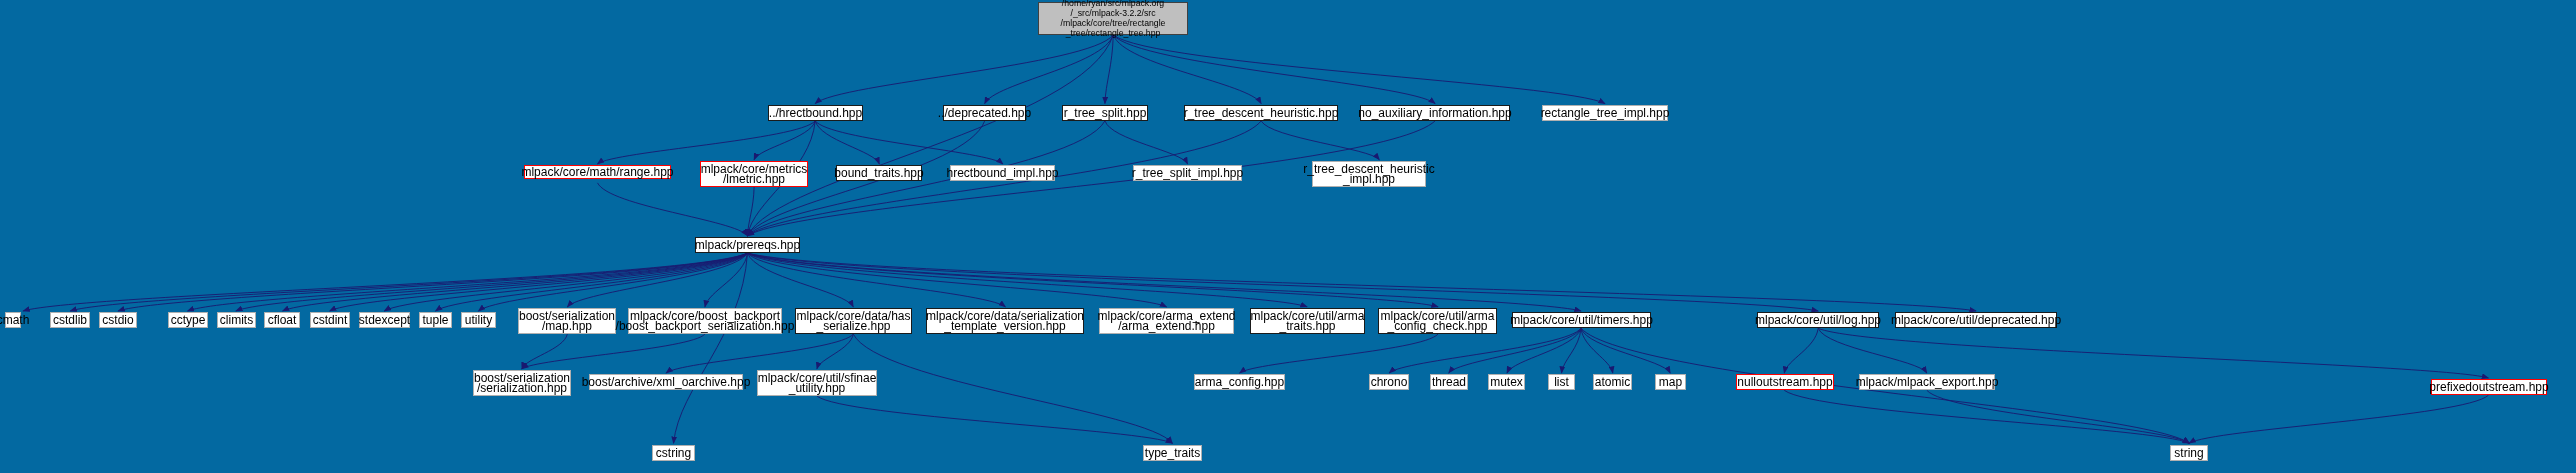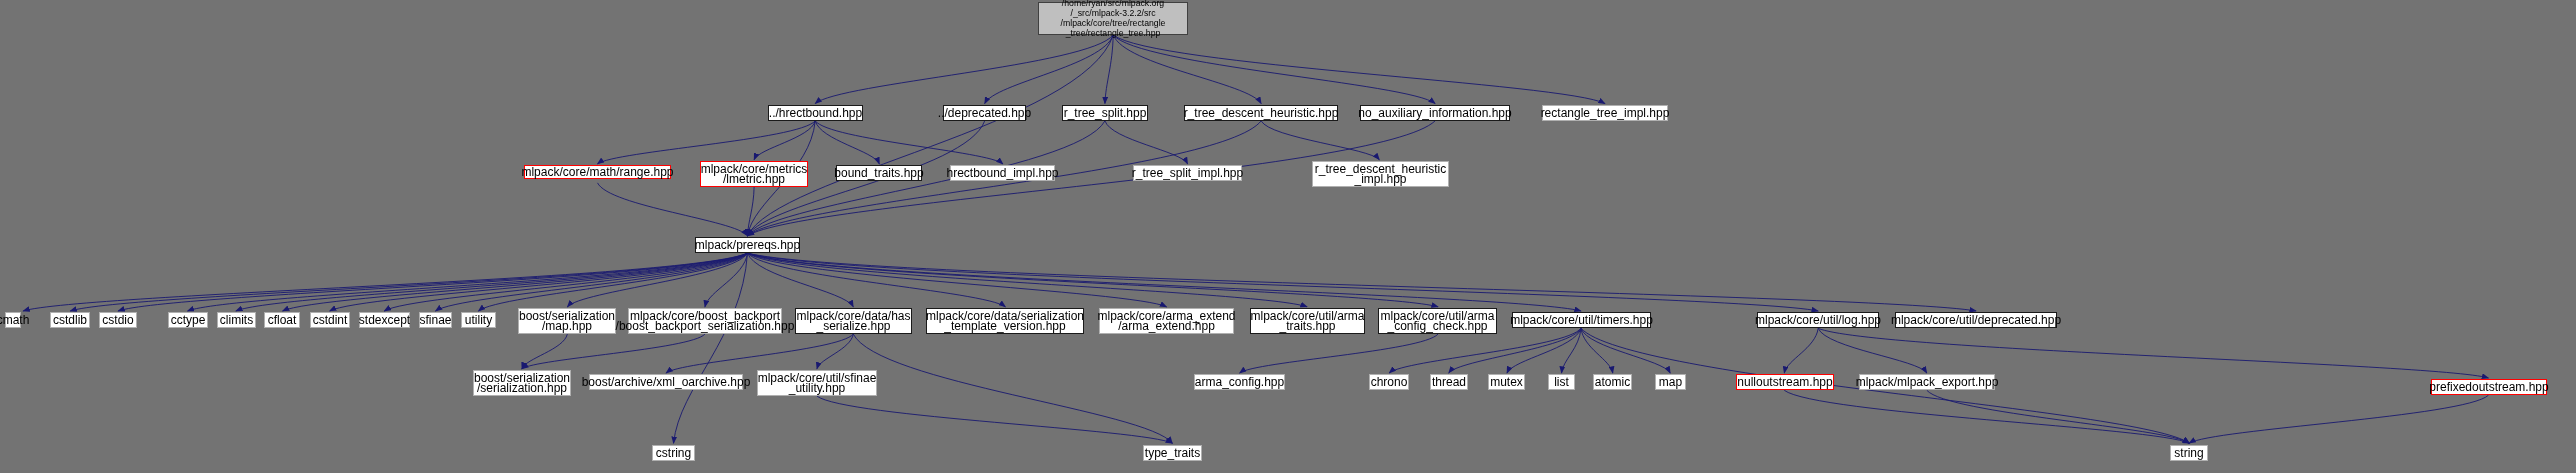--- a/index.html
+++ b/index.html
@@ -1,16 +1,16 @@
 <!DOCTYPE html>
 <html style="font-size:13.2px"><head>
 <meta charset="utf-8">
 <style>
   html,body{margin:0;padding:0;background:#ffffff;}
-  #canvas{position:relative;width:2576px;height:474px;background:#737373;
+  #canvas{position:relative;width:2576px;height:474px;background:#0369a1;
           font-family:"Liberation Sans",sans-serif;overflow:hidden;}
   svg.edges{position:absolute;left:0;top:0;width:2576px;height:474px;pointer-events:none;}
   .node{position:absolute;box-sizing:border-box;display:flex;align-items:center;
         justify-content:center;text-align:center;background:#ffffff;
         border:0.8px solid #808080;color:#000;font-size:12px;line-height:10.3px;
         white-space:pre-line;padding:0.8px 3.3px;}
   .node.blk{border:1.2px solid #1a1a1a;}
   .node.red{border:1.2px solid #ff0000;}
   .node.root{background:#bfbfbf;border:1.2px solid #404040;}
   .node.gray{border:0.8px solid #b0b0b0;}
@@ -99,32 +99,32 @@
       <div class="node blk" style="left: 1062px; top: 105px; width: 86px; height: 15.7px;">r_tree_split.hpp</div>
       <div class="node blk" style="left: 1184px; top: 105px; width: 154px; height: 15.7px;">r_tree_descent_heuristic.hpp</div>
       <div class="node blk" style="left: 1360px; top: 105px; width: 150px; height: 15.7px;">no_auxiliary_information.hpp</div>
       <div class="node gray" style="left: 1542px; top: 105px; width: 126px; height: 15.7px;">rectangle_tree_impl.hpp</div>
       <div class="node red" style="left: 524px; top: 165px; width: 147px; height: 14px;">mlpack/core/math/range.hpp</div>
       <div class="node red" style="left: 700px; top: 161px; width: 108px; height: 26px;">mlpack/core/metrics
 /lmetric.hpp</div>
       <div class="node blk" style="left: 836px; top: 165px; width: 86px; height: 15.7px;">bound_traits.hpp</div>
       <div class="node gray" style="left: 950px; top: 165px; width: 105px; height: 15.7px;">hrectbound_impl.hpp</div>
       <div class="node gray" style="left: 1133px; top: 165px; width: 109px; height: 15.7px;">r_tree_split_impl.hpp</div>
-      <div class="node gray" style="left: 1312px; top: 161px; width: 137px; height: 26px;">r_tree_descent_heuristic
+      <div class="node gray" style="left: 1312px; top: 161px; width: 114px; height: 26px;">r_tree_descent_heuristic
 _impl.hpp</div>
       <div class="node blk" style="left: 695px; top: 237px; width: 105px; height: 15.7px;">mlpack/prereqs.hpp</div>
       <div class="node gray" style="left: 5px; top: 312px; width: 16px; height: 15.7px;">cmath</div>
       <div class="node gray" style="left: 50px; top: 312px; width: 40px; height: 15.7px;">cstdlib</div>
       <div class="node gray" style="left: 99px; top: 312px; width: 38px; height: 15.7px;">cstdio</div>
       <div class="node gray" style="left: 168px; top: 312px; width: 40px; height: 15.7px;">cctype</div>
       <div class="node gray" style="left: 217px; top: 312px; width: 39px; height: 15.7px;">climits</div>
       <div class="node gray" style="left: 264px; top: 312px; width: 36px; height: 15.7px;">cfloat</div>
       <div class="node gray" style="left: 310px; top: 312px; width: 40px; height: 15.7px;">cstdint</div>
       <div class="node gray" style="left: 359px; top: 312px; width: 51px; height: 15.7px;">stdexcept</div>
-      <div class="node gray" style="left: 419px; top: 312px; width: 33px; height: 15.7px;">sfinae</div>
+      <div class="node gray" style="left: 419px; top: 312px; width: 33px; height: 15.7px;">tuple</div>
       <div class="node gray" style="left: 461px; top: 312px; width: 35px; height: 15.7px;">utility</div>
       <div class="node gray" style="left: 518px; top: 308px; width: 98px; height: 26px;">boost/serialization
 /map.hpp</div>
       <div class="node gray" style="left: 628px; top: 308px; width: 154px; height: 26px;">mlpack/core/boost_backport
 /boost_backport_serialization.hpp</div>
       <div class="node blk" style="left: 795px; top: 308px; width: 117px; height: 26px;">mlpack/core/data/has
 _serialize.hpp</div>
       <div class="node blk" style="left: 926px; top: 308px; width: 158px; height: 26px;">mlpack/core/data/serialization
 _template_version.hpp</div>
       <div class="node gray" style="left: 1099px; top: 308px; width: 135px; height: 26px;">mlpack/core/arma_extend

